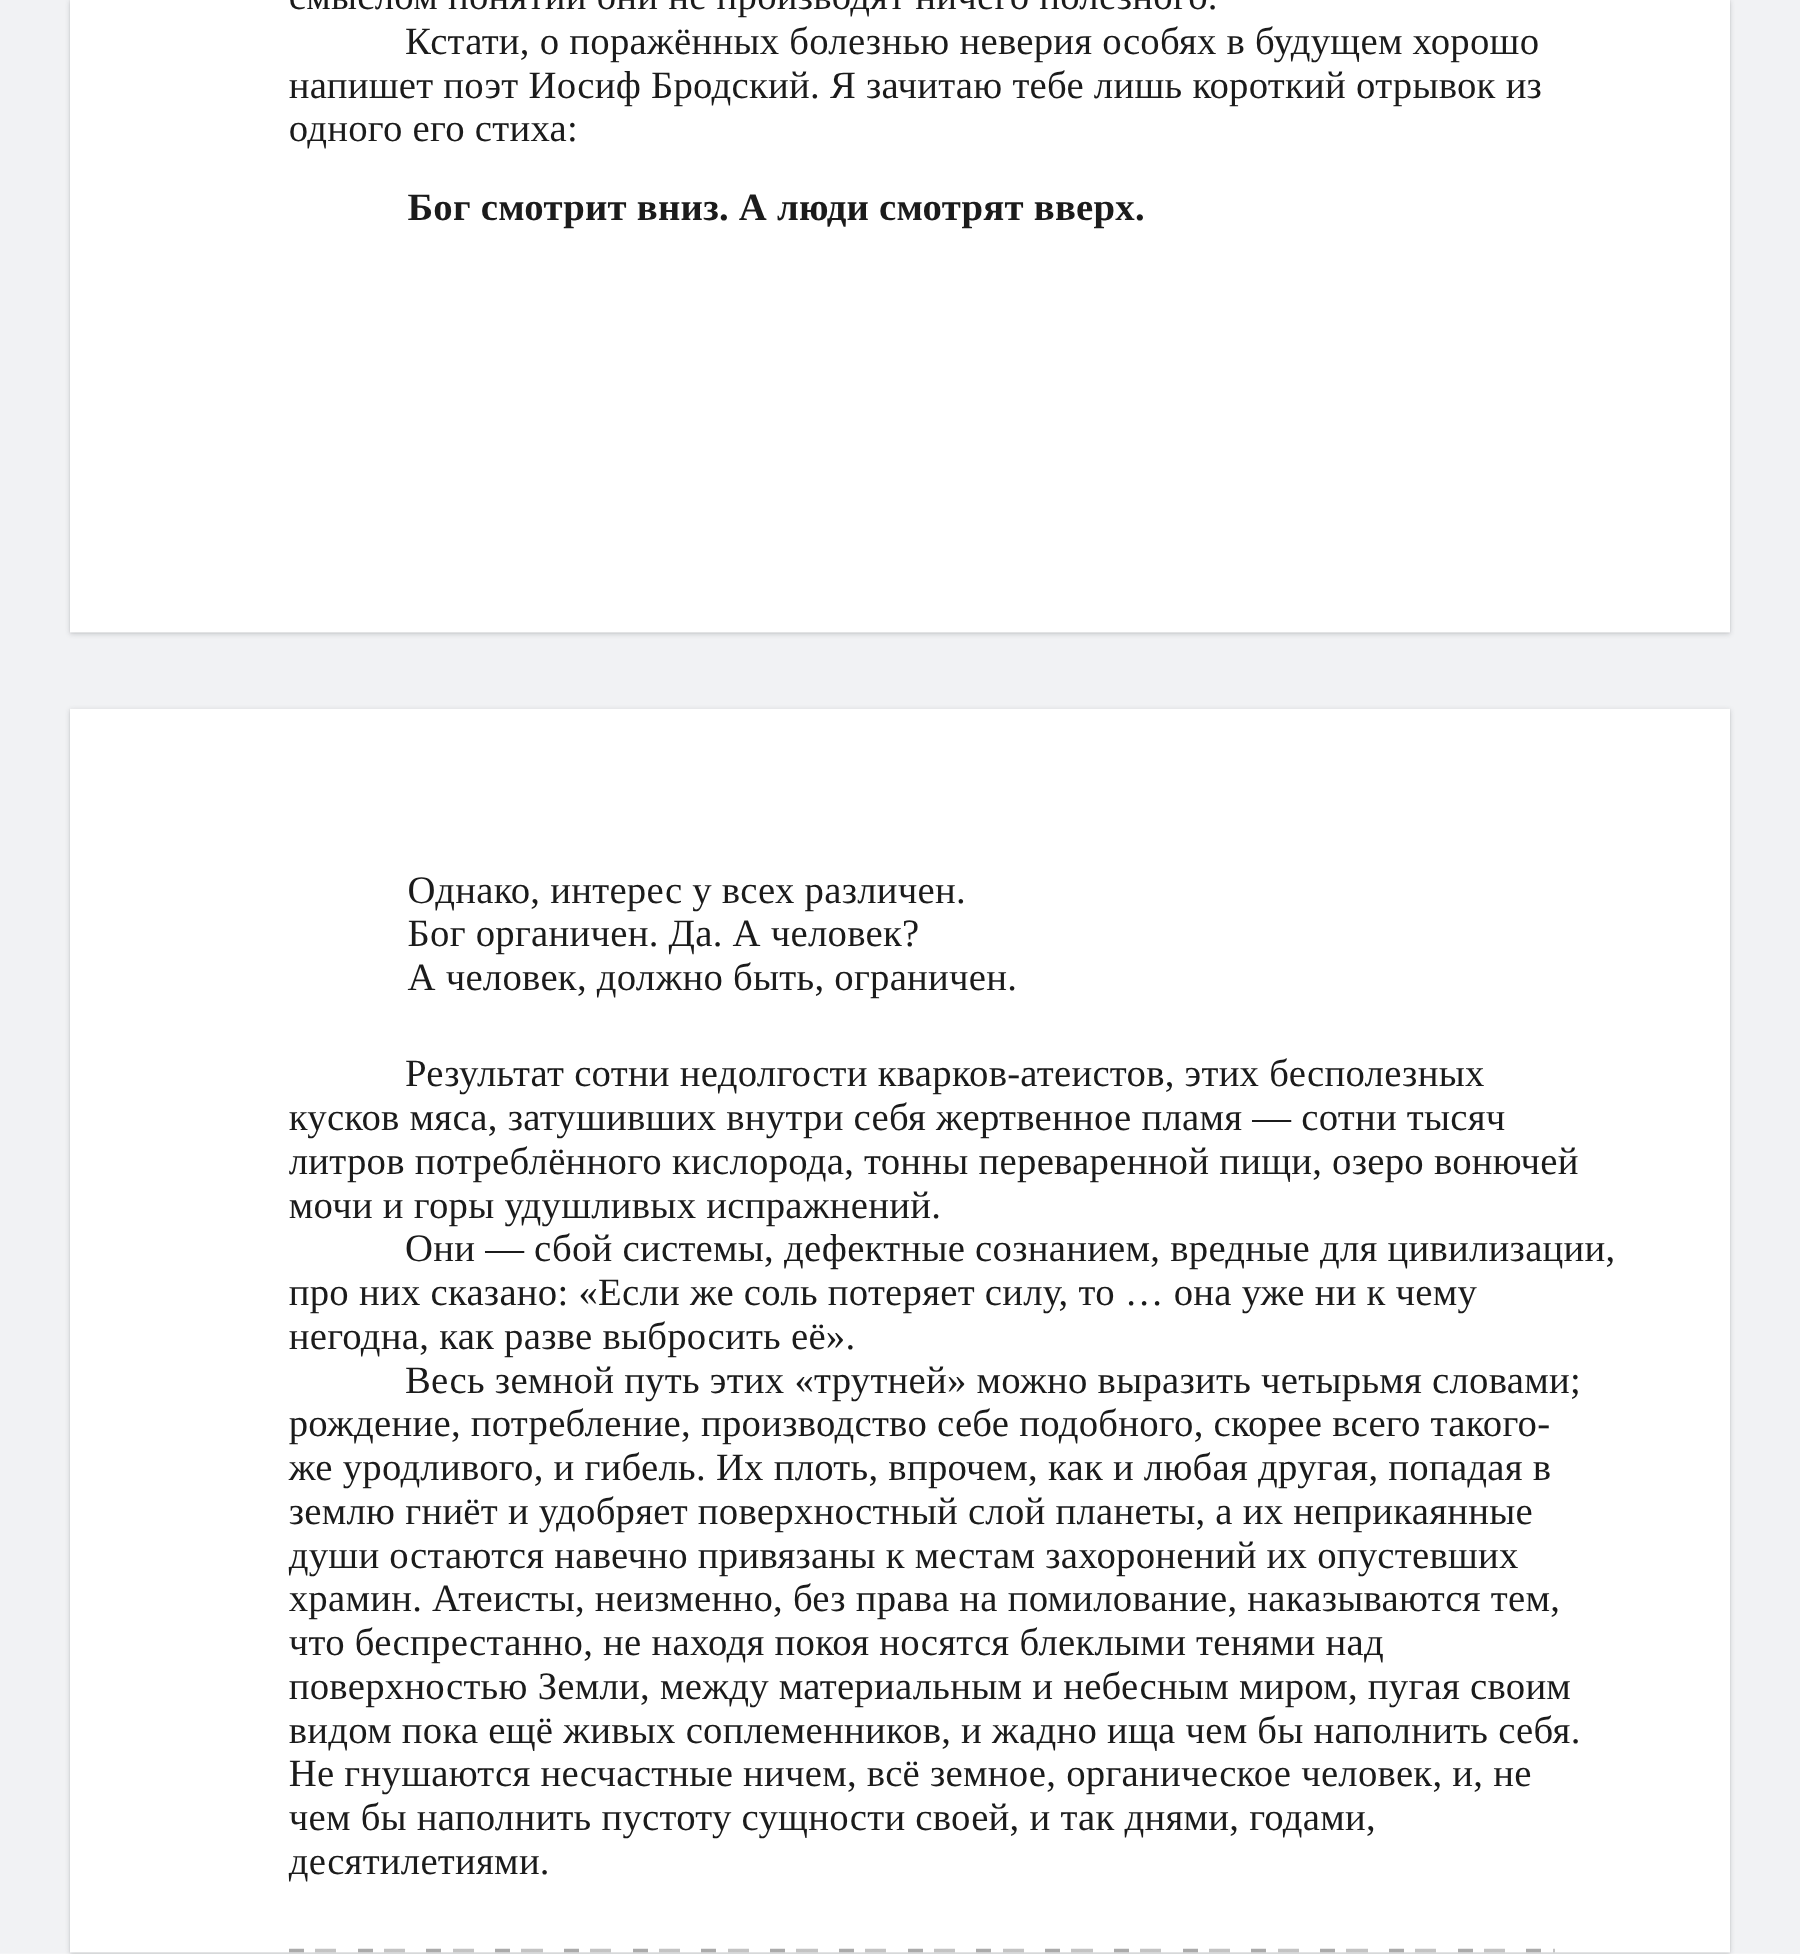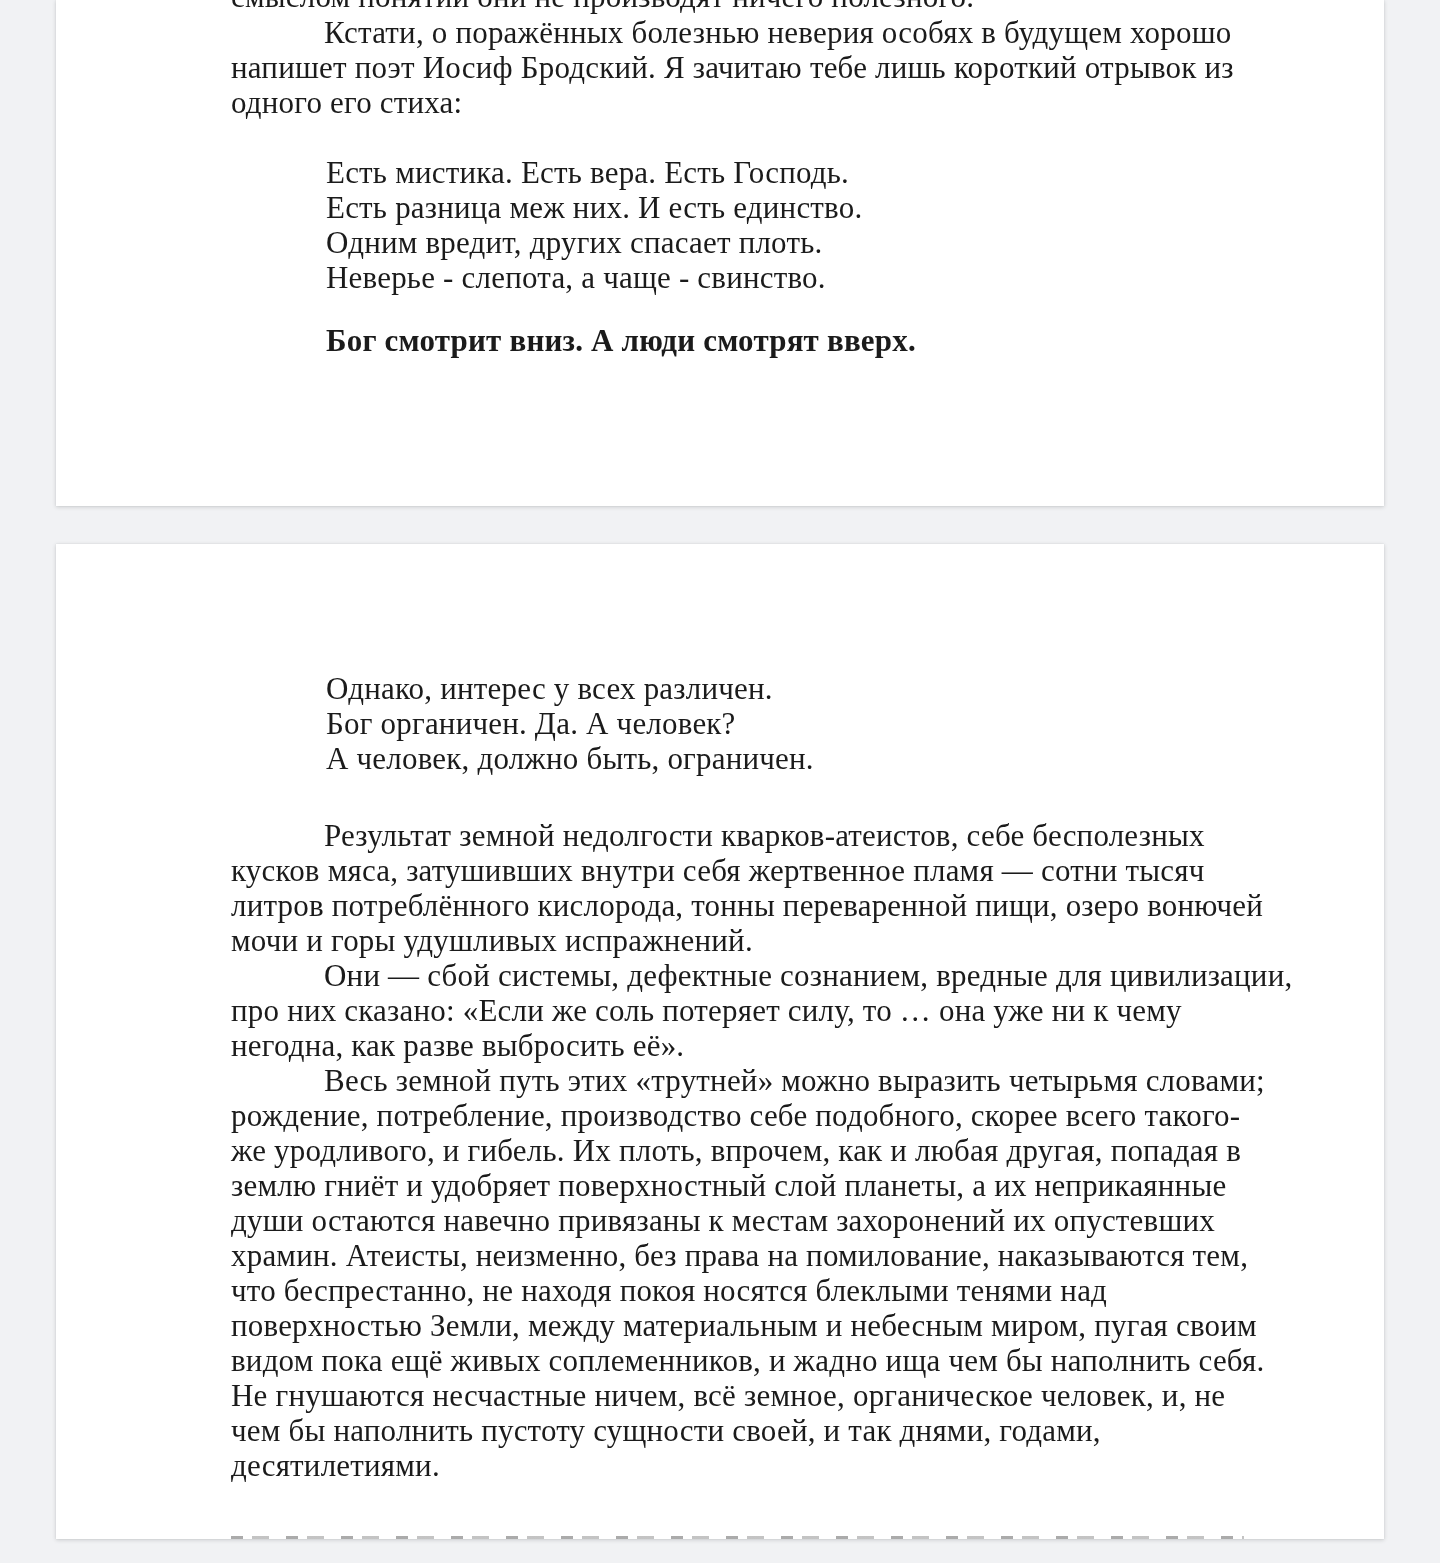--- a/index.html
+++ b/index.html
@@ -26,21 +26,21 @@
     box-shadow: 0 1px 4px rgba(60, 64, 67, 0.22), 0 0 1px rgba(60, 64, 67, 0.12);
     box-sizing: border-box;
     overflow: hidden;
   }
   .page-1 {
     top: 0;
     height: 506px;
     padding: 0 110px 0 175px;
   }
   .page-2 {
-    top: 544px;
+    top: 567px;
     height: 995px;
     padding: 127px 110px 0 175px;
   }
   .line {
     font-size: 31px;
     line-height: 35px;
     color: #1b1b1b;
     white-space: nowrap;
     letter-spacing: 0.2px;
   }
@@ -86,39 +86,33 @@
 
   <div class="page page-1">
     <div class="clip-top">
       <div class="line">смыслом понятий они не производят ничего полезного.</div>
     </div>
     <div class="block para">
         <div class="line indent">Кстати, о поражённых болезнью неверия особях в будущем хорошо</div>
         <div class="line">напишет поэт Иосиф Бродский. Я зачитаю тебе лишь короткий отрывок из</div>
         <div class="line">одного его стиха:</div>
       </div>
-    <div class="block verse gap-blank">
-        <div class="line">Есть мистика. Есть вера. Есть Господь.</div>
-        <div class="line">Есть разница меж них. И есть единство.</div>
-        <div class="line">Одним вредит, других спасает плоть.</div>
-        <div class="line">Неверье - слепота, а чаще - свинство.</div>
-      </div>
     <div class="block verse gap-blank-l">
         <div class="line">Бог смотрит вниз. А люди смотрят вверх.</div>
       </div>
   </div>
 
   <div class="page page-2">
     <div class="block verse">
         <div class="line">Однако, интерес у всех различен.</div>
         <div class="line">Бог органичен. Да. А человек?</div>
         <div class="line">А человек, должно быть, ограничен.</div>
       </div>
     <div class="block para gap-para">
-        <div class="line indent">Результат земной недолгости кварков-атеистов, себе бесполезных</div>
+        <div class="line indent">Результат сотни недолгости кварков-атеистов, этих бесполезных</div>
         <div class="line">кусков мяса, затушивших внутри себя жертвенное пламя — сотни тысяч</div>
         <div class="line">литров потреблённого кислорода, тонны переваренной пищи, озеро вонючей</div>
         <div class="line">мочи и горы удушливых испражнений.</div>
       </div>
     <div class="block para">
         <div class="line indent">Они — сбой системы, дефектные сознанием, вредные для цивилизации,</div>
         <div class="line">про них сказано: «Если же соль потеряет силу, то … она уже ни к чему</div>
         <div class="line">негодна, как разве выбросить её».</div>
       </div>
     <div class="block para">

